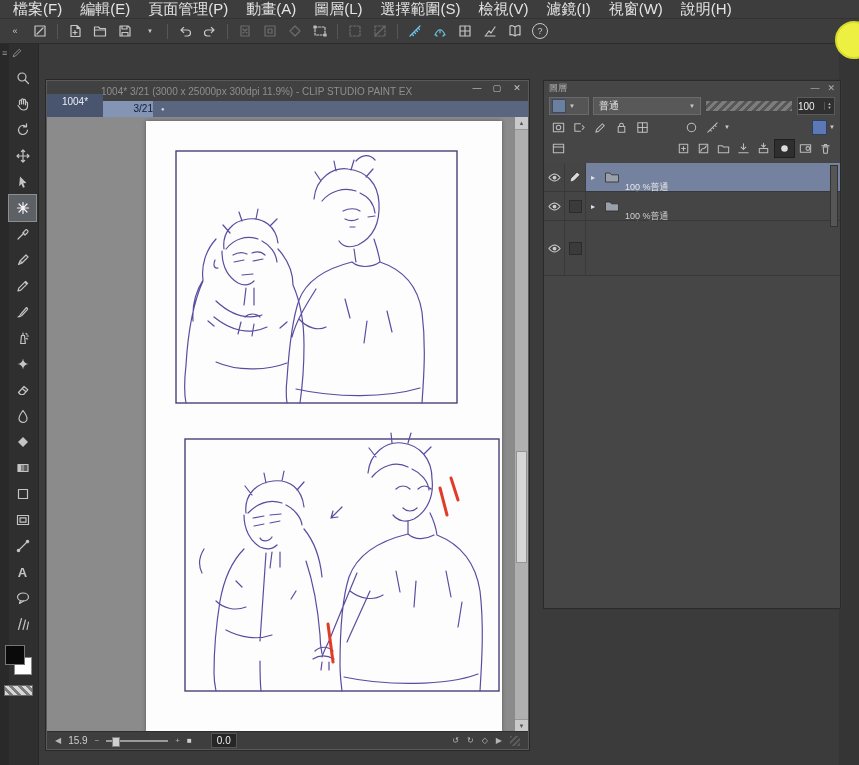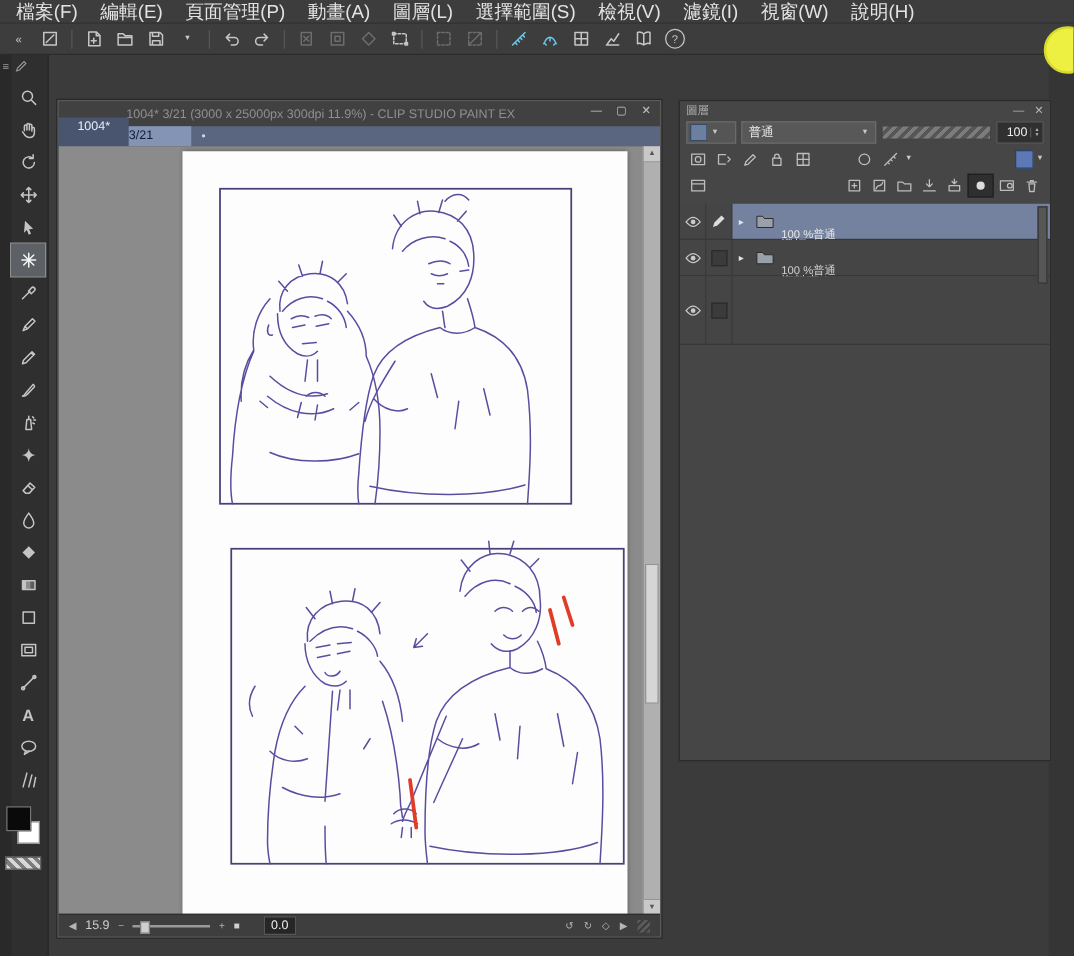--- a/index.html
+++ b/index.html
@@ -40,21 +40,21 @@
       background:repeating-linear-gradient(45deg,#d8d8d8 0 3px,#7d7d7d 3px 6px);}
 
   
   .cwin{position:absolute;left:46px;top:80px;width:481px;height:668px;background:#414141;
         border:1px solid #5a5a5a;box-shadow:0 0 0 1px #282828;z-index:2;}
   .cwin-title{height:20px;display:flex;align-items:center;font-size:10px;color:#8f8f8f;padding-left:54px;white-space:nowrap;overflow:hidden;}
   .cwin-controls{position:absolute;right:4px;top:2px;display:flex;gap:6px;}
   .cwin-controls span{width:14px;text-align:center;font-size:9px;color:#c2c2c2;}
   .cwin-tabs{position:absolute;top:20px;left:0;right:0;height:16px;background:#5a6680;display:flex;align-items:center;font-size:10px;}
   .ctab{width:56px;height:31px;line-height:16px;text-align:center;background:#49546e;color:#e8ecf6;}
-  .cpage{width:50px;height:16px;line-height:16px;text-align:left;background:#8494b4;color:#101c38;}
+  .cpage{width:50px;height:16px;line-height:16px;text-align:right;background:#8494b4;color:#101c38;}
   .cdot{margin-left:8px;font-size:6px;color:#cdd4e4;}
   .carea{position:absolute;top:36px;left:0;right:0;bottom:17px;background:#8b8b8b;overflow:hidden;}
   .page{position:absolute;left:99px;top:4px;width:356px;height:611px;background:#fdfdfd;box-shadow:0 0 4px rgba(0,0,0,.35);}
   .page svg{display:block;}
   .vscroll{position:absolute;right:0;top:0;bottom:0;width:13px;background:#b0b0b0;border-left:1px solid #8a8a8a;}
   .sb-btn{height:12px;display:flex;align-items:center;justify-content:center;font-size:6px;color:#555;background:#c9c9c9;border-bottom:1px solid #979797;}
   .sb-btn.bottom{position:absolute;bottom:0;left:0;right:0;border-top:1px solid #979797;border-bottom:none;}
   .vthumb{position:absolute;left:1px;right:1px;top:334px;height:110px;background:#d6d6d6;border:1px solid #939393;}
   .cstatus{position:absolute;left:0;right:0;bottom:0;height:17px;background:#3e3e3e;border-top:1px solid #2e2e2e;
            display:flex;align-items:center;gap:7px;padding:0 8px;font-size:10px;color:#cfcfcf;}
@@ -74,21 +74,21 @@
   .lp-head .spacer{flex:1;}
   .lp-blend{height:22px;display:flex;align-items:center;gap:4px;padding:0 5px;}
   .mini-combo{width:34px;height:16px;background:#555;border:1px solid #6a6a6a;display:flex;align-items:center;gap:3px;padding:0 2px;}
   .mini-combo .sq{width:12px;height:12px;background:#6b7f9e;border:1px solid #3a4a63;}
   .combo{width:96px;height:16px;background:#585858;border:1px solid #6b6b6b;color:#e8e8e8;font-size:10px;
          display:flex;align-items:center;justify-content:space-between;padding:0 5px;}
   .dd{font-size:6px;color:#c9c9c9;}
   .opacity-slider{flex:1;height:10px;border:1px solid #444;
        background:repeating-linear-gradient(135deg,#7c7c7c 0 3px,#565656 3px 6px);}
   .numbox{width:36px;height:16px;background:#303030;border:1px solid #5a5a5a;display:flex;align-items:center;}
-  .numbox .val{flex:1;text-align:right;font-size:10px;color:#eee;padding-right:2px;}
+  .numbox .val{flex:1;text-align:left;font-size:10px;color:#eee;padding-right:2px;}
   .spin{display:flex;flex-direction:column;justify-content:center;width:9px;border-left:1px solid #555;}
   .spin span{font-size:4px;line-height:4px;text-align:center;color:#bbb;}
   .lp-icons{height:20px;display:flex;align-items:center;gap:2px;padding:0 5px;}
   .pico{width:19px;height:17px;display:flex;align-items:center;justify-content:center;}
   .pico svg{stroke:#bdbdbd;fill:none;stroke-width:1.1;stroke-linecap:round;stroke-linejoin:round;}
   .pico.dark{background:#2f2f2f;border:1px solid #1f1f1f;}
   .lp-icons .pushR{margin-left:auto;}
   .color-combo{display:flex;align-items:center;gap:2px;}
   .color-combo .sq{width:13px;height:13px;background:#5d79b5;border:1px solid #2e3f63;}
   .lp-cmds{height:22px;display:flex;align-items:center;gap:1px;padding:0 5px;}

